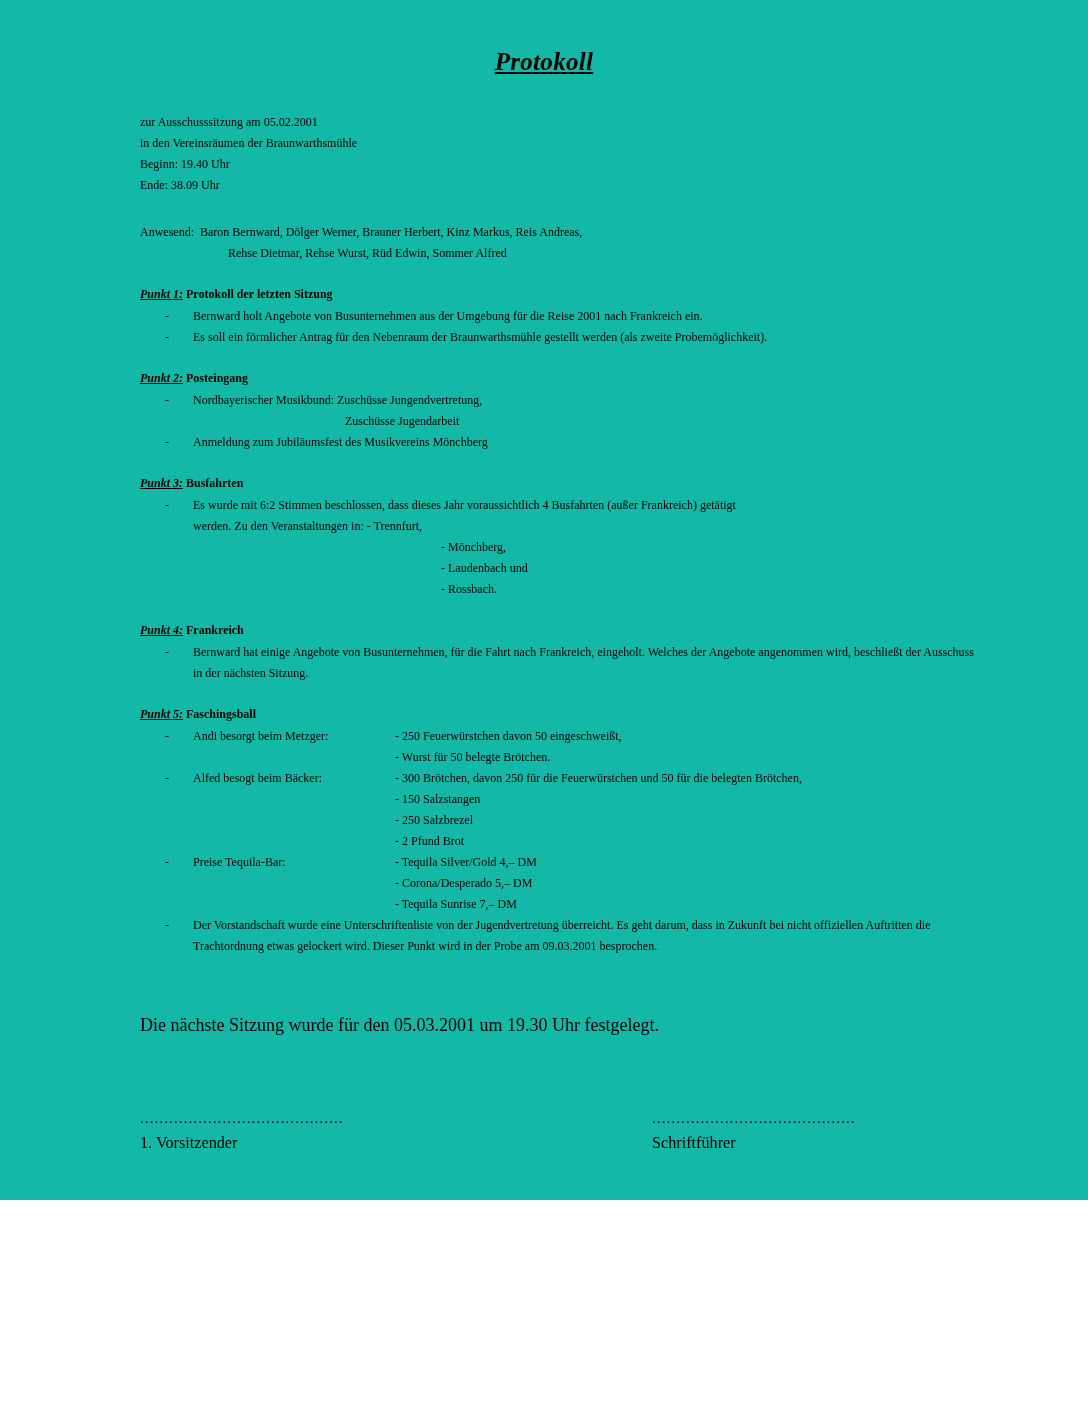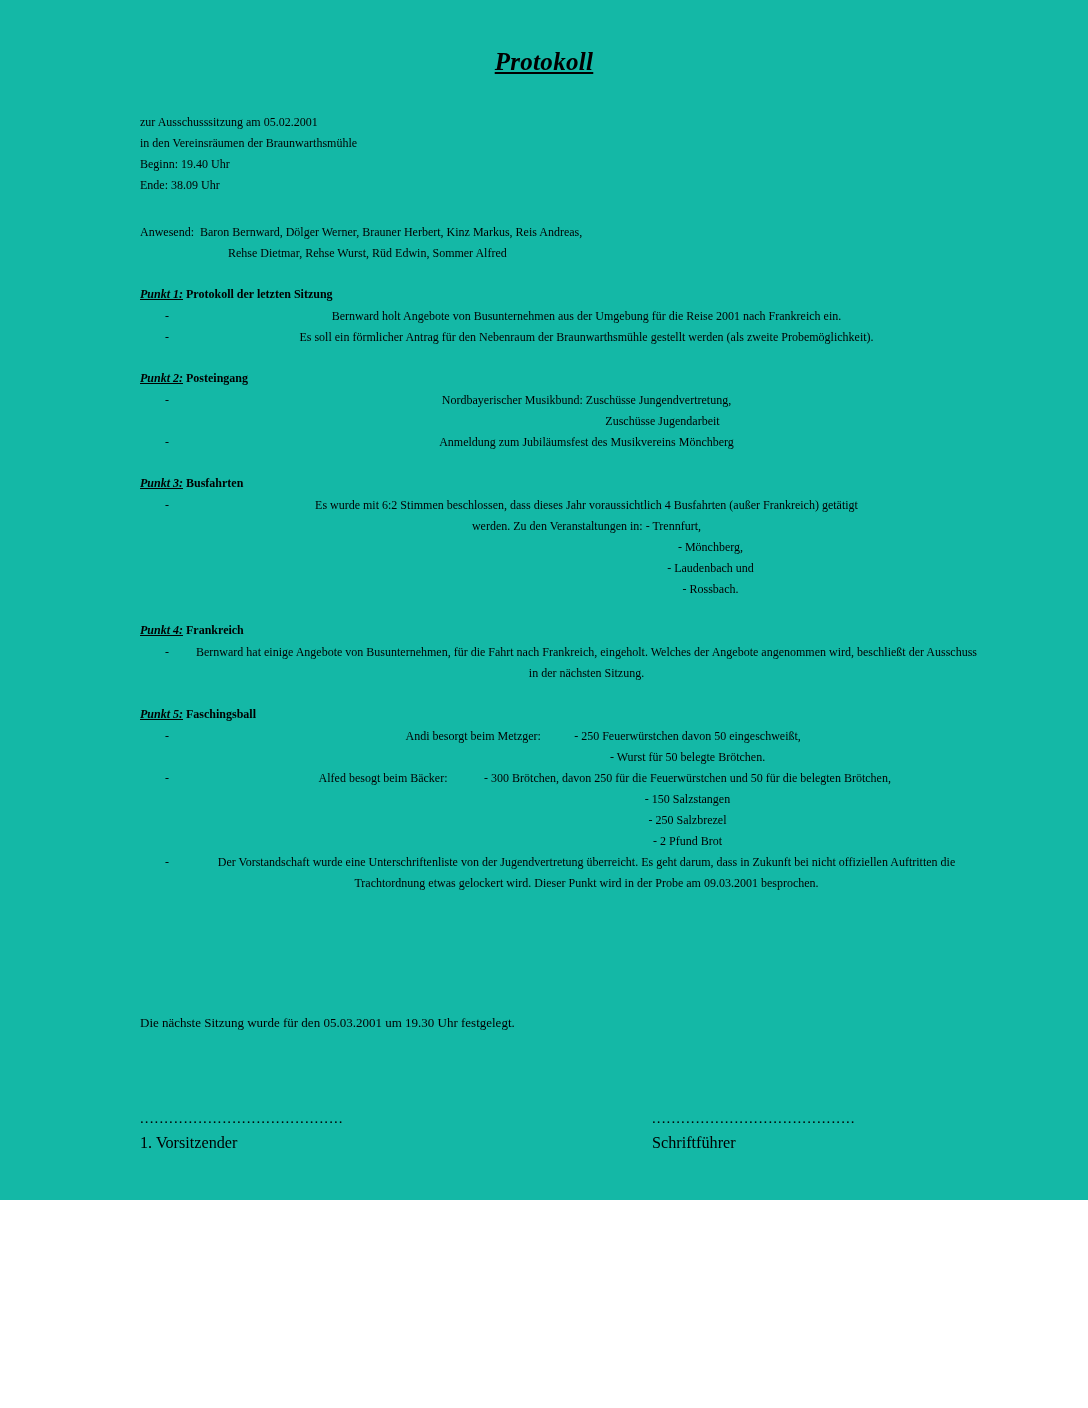--- a/index.html
+++ b/index.html
@@ -77,21 +77,20 @@
   
   ul.bullets {
     list-style: none;
     margin: 0;
     padding: 0;
   }
   ul.bullets > li {
     position: relative;
     padding-left: 53px;
     margin: 0 0 0 0;
-    text-align: center;
   }
   ul.bullets > li::before {
     content: "-";
     position: absolute;
     left: 25px;
     top: 0;
   }
 
   .cont { display: block; }
 
@@ -119,21 +118,21 @@
   }
 
   
   .indent-zuschuss { display: block; padding-left: 152px; }
 
   
   .closing {
     position: absolute;
     left: 140px;
     top: 1015px;
-    font-size: 13px;
+    font-size: 18px;
   }
 
   
   .sig {
     position: absolute;
     font-size: 16.2px;
     line-height: 21px;
   }
   .sig .dots {
     display: block;
@@ -200,20 +199,25 @@
       <li>
         <span class="row2"><span class="lbl">Andi besorgt beim Metzger:</span><span class="val">- 250 Feuerwürstchen davon 50 eingeschweißt,</span></span>
         <span class="val-only">- Wurst für 50 belegte Brötchen.</span>
       </li>
       <li>
         <span class="row2"><span class="lbl">Alfed besogt beim Bäcker:</span><span class="val">- 300 Brötchen, davon 250 für die Feuerwürstchen und 50 für die belegten Brötchen,</span></span>
         <span class="val-only">- 150 Salzstangen</span>
         <span class="val-only">- 250 Salzbrezel</span>
         <span class="val-only">- 2 Pfund Brot</span>
       </li>
+      <li>
+        <span class="row2"><span class="lbl">Preise Tequila-Bar:</span><span class="val">- Tequila Silver/Gold 4,– DM</span></span>
+        <span class="val-only">- Corona/Desperado 5,– DM</span>
+        <span class="val-only">- Tequila Sunrise 7,– DM</span>
+      </li>
     </ul>
 
     <ul class="bullets">
       <li>Der Vorstandschaft wurde eine Unterschriftenliste von der Jugendvertretung überreicht. Es geht darum, dass in Zukunft bei nicht offiziellen Auftritten die Trachtordnung etwas gelockert wird. Dieser Punkt wird in der Probe am 09.03.2001 besprochen.</li>
     </ul>
 
   </div>
 
   <div class="closing">Die nächste Sitzung wurde für den 05.03.2001 um 19.30 Uhr festgelegt.</div>
 

